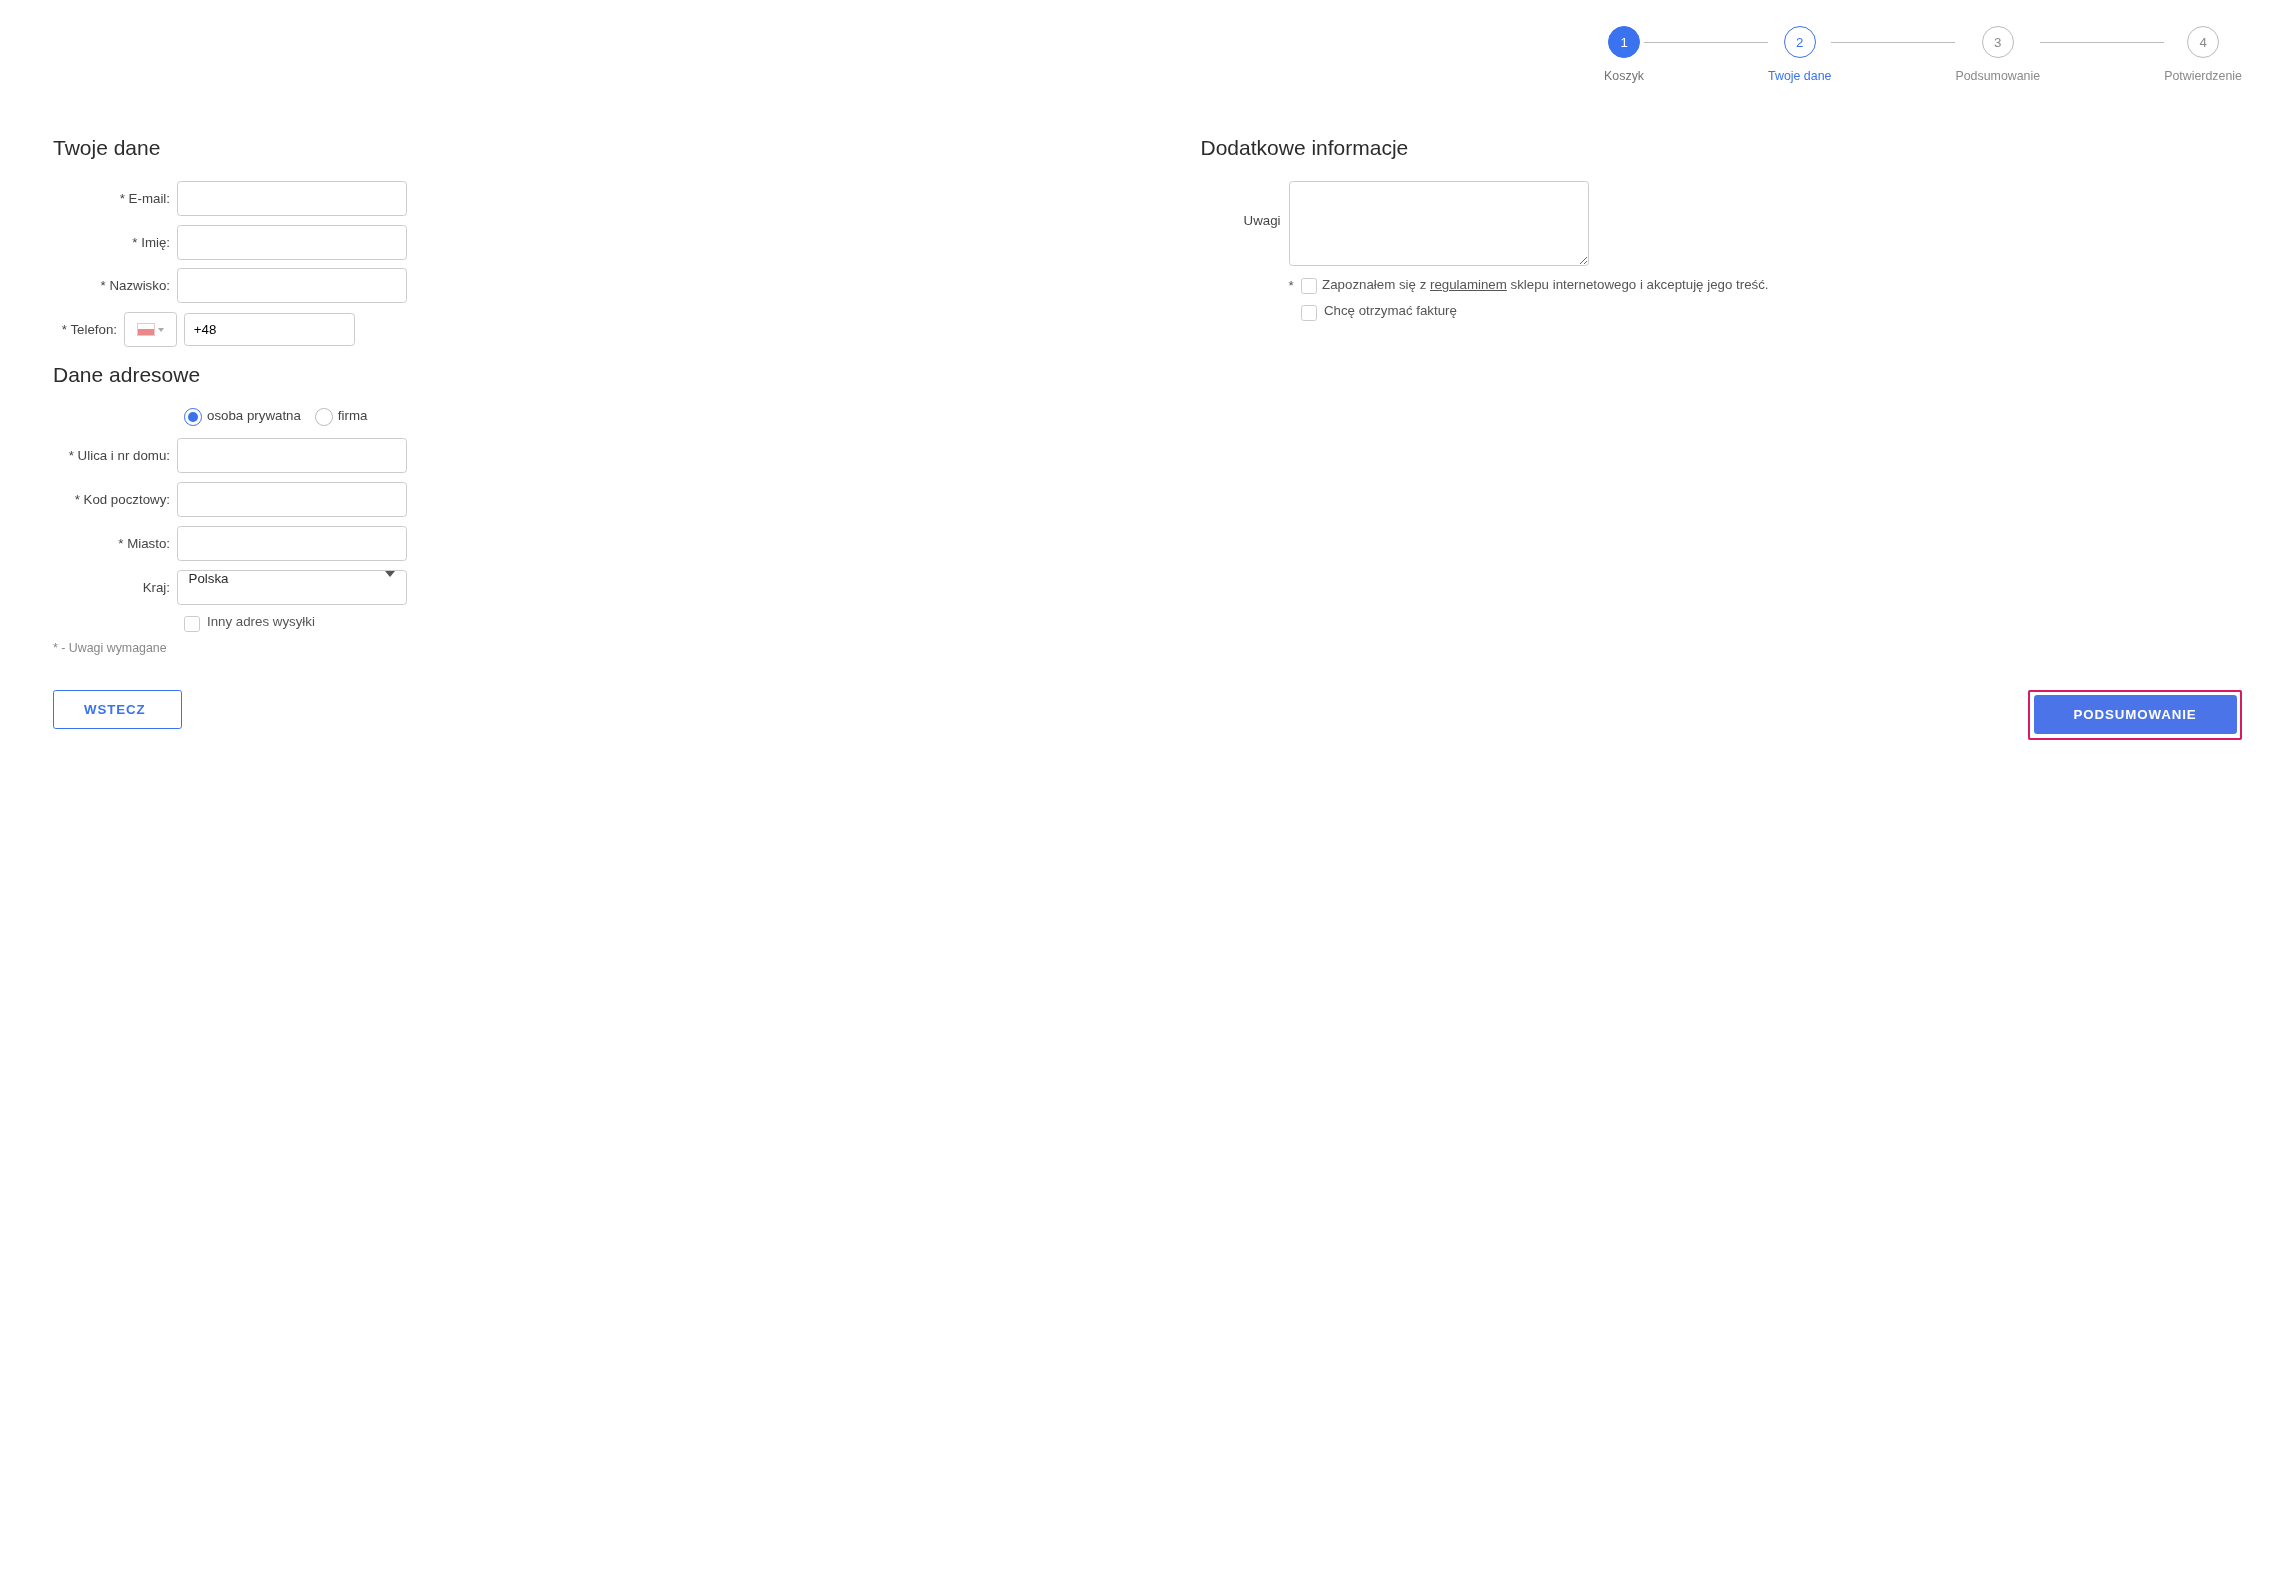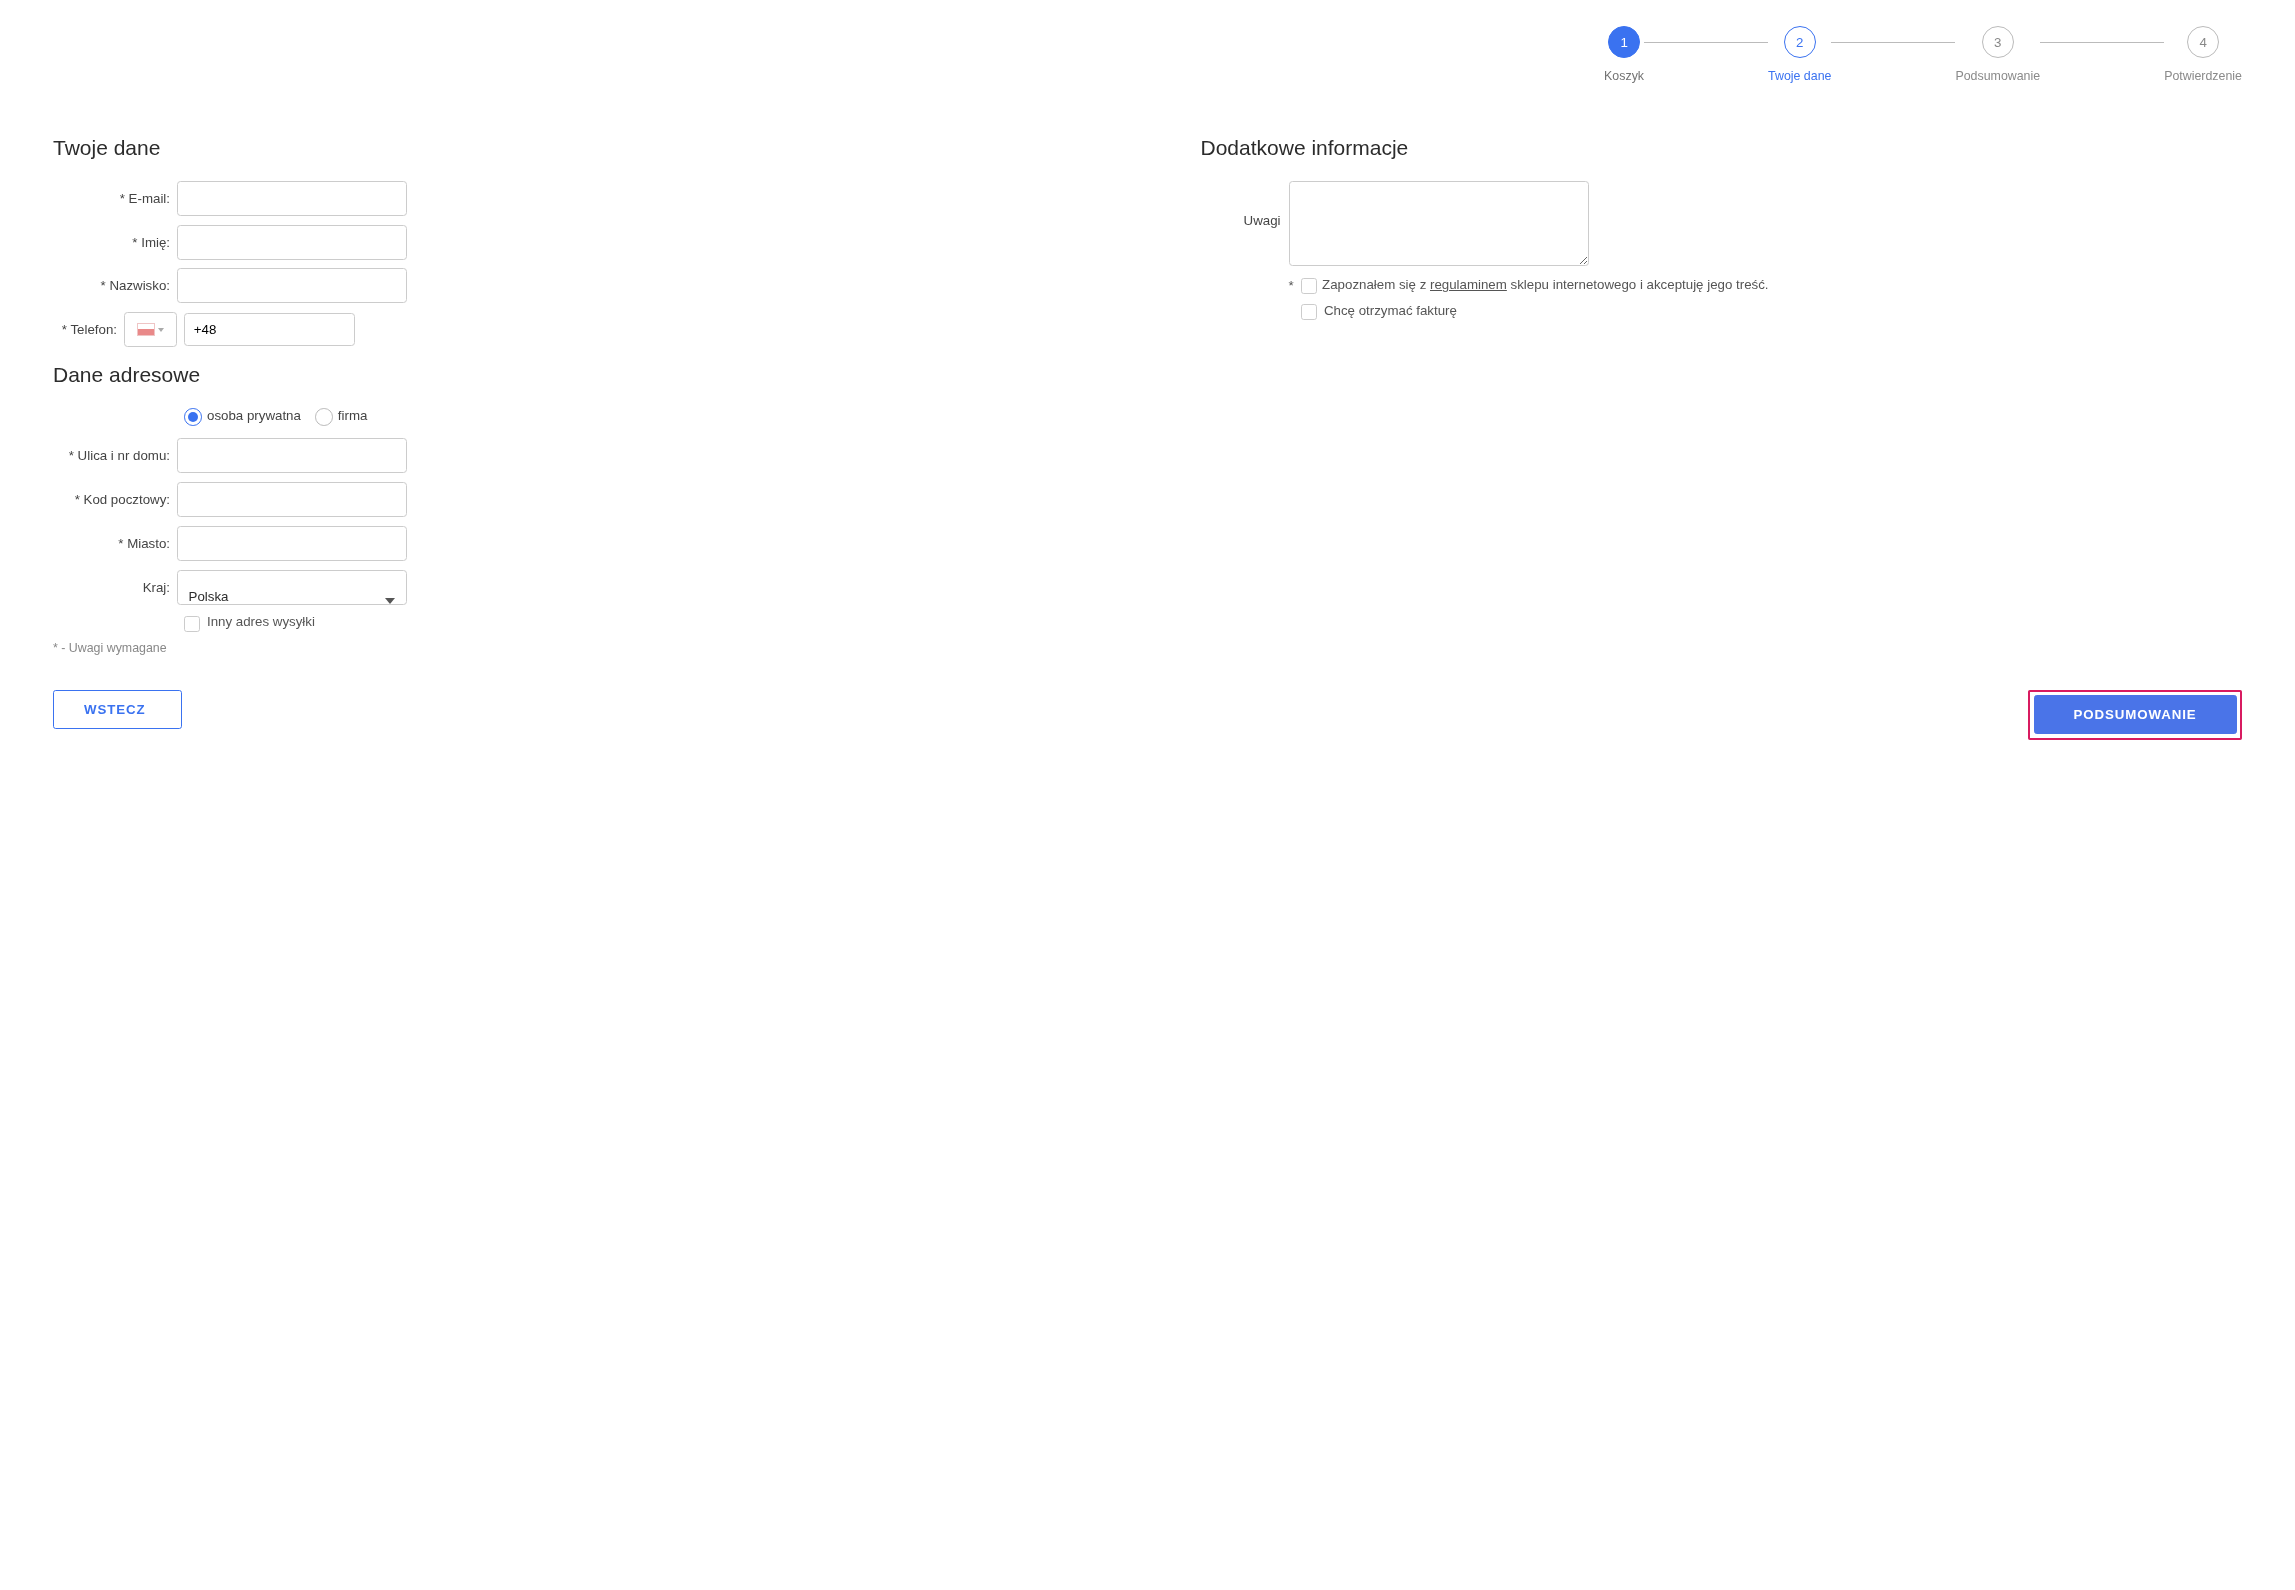--- a/index.html
+++ b/index.html
@@ -174,35 +174,35 @@
   .radio-label { font-size: 13.3px; color: #444; }
 
   .select-input {
     width: 230px;
     height: 35px;
     border: 0.9px solid #ccc;
     border-radius: 3.5px;
     padding: 0 10.6px;
     font-size: 13.3px;
     display: flex;
-    align-items: flex-end;
+    align-items: flex-start;
     justify-content: space-between;
     cursor: pointer;
     background: #fff;
   }
   .caret-down {
     width: 0; height: 0;
     border-left: 5.3px solid transparent;
     border-right: 5.3px solid transparent;
     border-top: 6.2px solid #555;
   }
 
   .checkbox-row {
     display: flex;
-    align-items: center;
+    align-items: flex-end;
     gap: 7px;
     margin-bottom: 8.8px;
   }
   .checkbox-box {
     width: 16px;
     height: 16px;
     border: 0.9px solid #ccc;
     border-radius: 2.7px;
     flex-shrink: 0;
     margin-top: 1.8px;

